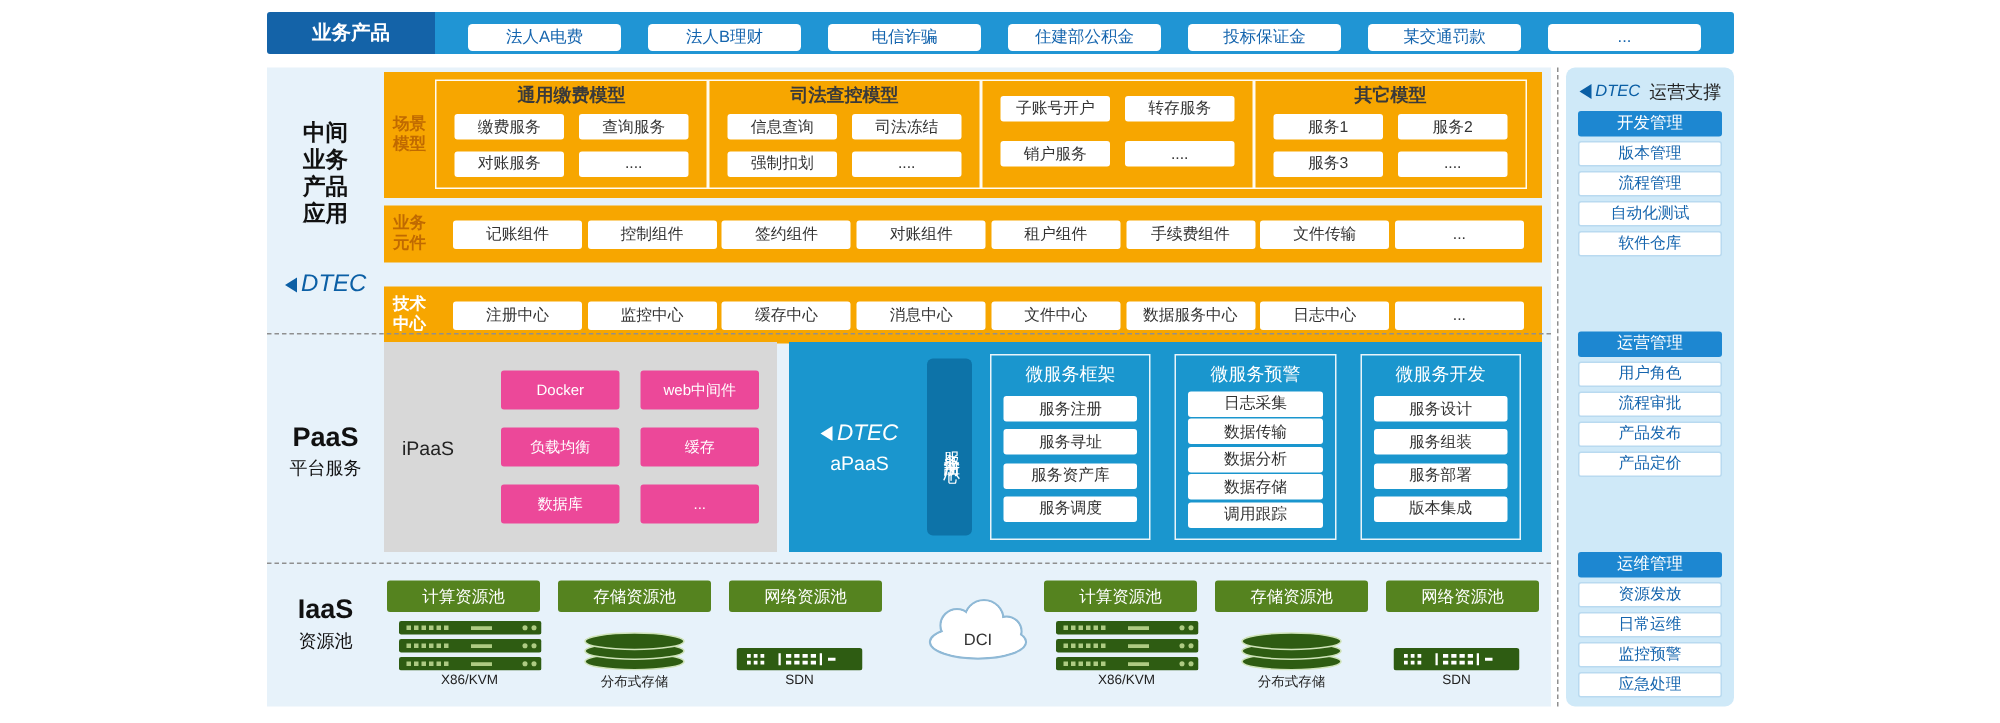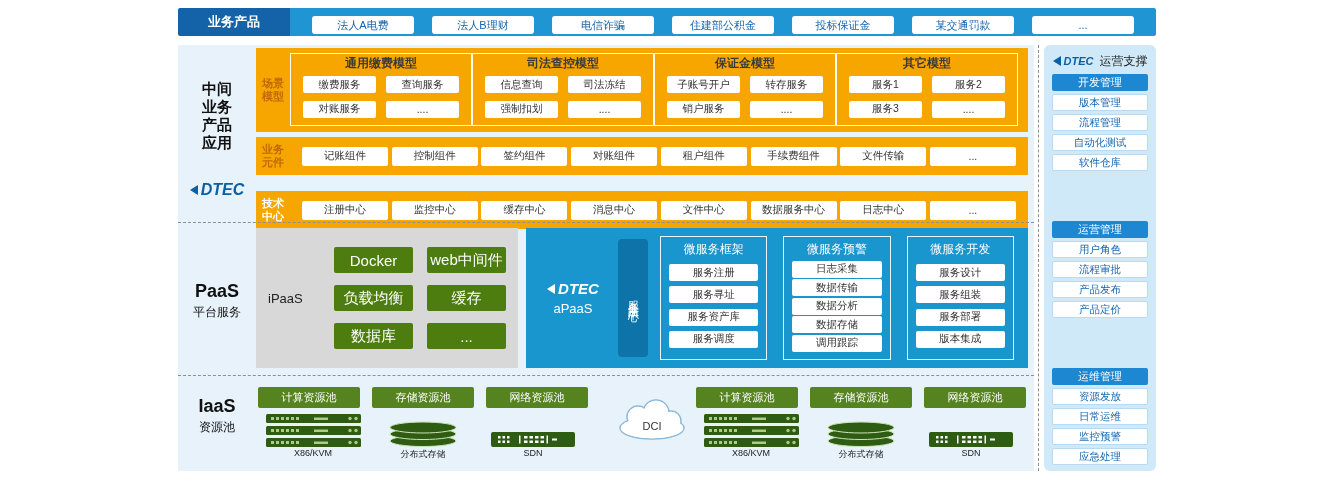--- a/index.html
+++ b/index.html
@@ -12,21 +12,21 @@
   .topbar-strip { flex: 1; background: #2095d4; display: flex; align-items: center; justify-content: space-evenly; padding: 17px 4px; }
   .pill { width: 102px; height: 18px; line-height: 18px; background: #fff; border-radius: 3px; color: #1565ae; font-size: 11px; text-align: center; cursor: pointer; }
 
   
   .main { position: absolute; left: 178px; top: 45px; width: 856px; height: 426px; background: #e7f2fa; }
   .dash-h { position: absolute; left: 0; width: 856px; border-top: 1px dashed #8f8f8f; }
   .dash-v { position: absolute; left: 1038px; top: 45px; height: 426px; border-left: 1px dashed #8f8f8f; }
 
   
   .mid-label { position: absolute; left: 0; top: 35px; width: 78px; text-align: center; font-size: 15px; font-weight: bold; color: #111; line-height: 18px; }
-  .dtec { display: inline-flex; align-items: center; gap: 3px; font-style: italic; font-weight: bold; color: #0b5fa5; }
+  .dtec { display: inline-flex; align-items: center; gap: 3px; font-style: italic; font-weight: normal; color: #0b5fa5; }
   .dtec .tri { display: inline-block; width: 0; height: 0; border-top: 5px solid transparent; border-bottom: 5px solid transparent; border-right: 8px solid currentColor; }
   .dtec-left { position: absolute; left: 0; top: 136px; width: 78px; justify-content: center; font-size: 16px; }
   .paas-label { position: absolute; left: 0; top: 236px; width: 78px; text-align: center; font-size: 18px; font-weight: bold; color: #111; }
   .paas-sub { position: absolute; left: 0; top: 259px; width: 78px; text-align: center; font-size: 12px; color: #111; }
   .iaas-label { position: absolute; left: 0; top: 351px; width: 78px; text-align: center; font-size: 18px; font-weight: bold; color: #111; }
   .iaas-sub { position: absolute; left: 0; top: 374px; width: 78px; text-align: center; font-size: 12px; color: #111; }
 
   
   .yellow { position: absolute; left: 78px; width: 772px; background: #f7a600; display: flex; }
   .sec-scenario { top: 3px; height: 84px; }
@@ -40,21 +40,21 @@
   .sc-title { text-align: center; font-size: 12px; font-weight: bold; color: #3a3a3a; height: 19px; line-height: 19px; }
   .sc-items { flex: 1; display: grid; grid-template-columns: 1fr 1fr; column-gap: 10px; padding: 0 12px 4px; align-content: space-evenly; row-gap: 4px; }
   .btn-w { background: #fff; border-radius: 2px; font-size: 10.5px; color: #333; height: 17px; display: flex; align-items: center; justify-content: center; cursor: pointer; }
   .row-items { flex: 1; display: flex; align-items: center; justify-content: space-between; padding: 0 12px; }
   .row-items .btn-w { width: 86px; height: 19px; }
 
   
   .ipaas { position: absolute; left: 78px; top: 183px; width: 262px; height: 140px; background: #d8d8d8; display: flex; align-items: center; padding: 0 12px; }
   .ipaas-label { width: 66px; font-size: 13px; color: #222; }
   .ipaas-grid { flex: 1; display: grid; grid-template-columns: 1fr 1fr; gap: 12px 14px; }
-  .btn-gray { background: #4d7c0f; color: #fff; font-size: 15px; height: 26px; display: flex; align-items: center; justify-content: center; border-radius: 2px; cursor: pointer; }
+  .btn-gray { background: #ec4899; color: #fff; font-size: 10px; height: 26px; display: flex; align-items: center; justify-content: center; border-radius: 2px; cursor: pointer; }
 
   .apaas { position: absolute; left: 348px; top: 183px; width: 502px; height: 140px; background: #1a96ce; display: flex; align-items: center; padding: 8px 10px; gap: 8px; }
   .apaas-brand { width: 74px; display: flex; flex-direction: column; align-items: center; gap: 4px; }
   .apaas-brand .dtec { color: #fff; font-size: 15px; }
   .apaas-name { color: #fff; font-size: 13px; }
   .reg-tab { width: 30px; height: 118px; background: #0d73a8; border-radius: 4px; color: #fff; display: flex; align-items: center; justify-content: center; flex-shrink: 0; }
   .reg-tab span { writing-mode: vertical-lr; text-orientation: upright; font-size: 11px; letter-spacing: 2px; }
   .apaas-cols { flex: 1; display: flex; gap: 16px; height: 100%; padding: 0 4px; }
   .apaas-col { flex: 1; border: 1px solid rgba(255,255,255,.9); display: flex; flex-direction: column; padding: 2px 8px 6px; }
   .apaas-col-title { color: #fff; font-size: 12px; text-align: center; height: 20px; line-height: 20px; }
@@ -187,21 +187,20 @@
         <div class="sc-group">
           <div class="sc-title">司法查控模型</div>
           <div class="sc-items">
             <div class="btn-w">信息查询</div>
             <div class="btn-w">司法冻结</div>
             <div class="btn-w">强制扣划</div>
             <div class="btn-w">....</div>
           </div>
         </div>
         <div class="sc-group">
-          <div class="sc-title">保证金模型</div>
           <div class="sc-items">
             <div class="btn-w">子账号开户</div>
             <div class="btn-w">转存服务</div>
             <div class="btn-w">销户服务</div>
             <div class="btn-w">....</div>
           </div>
         </div>
         <div class="sc-group">
           <div class="sc-title">其它模型</div>
           <div class="sc-items">

